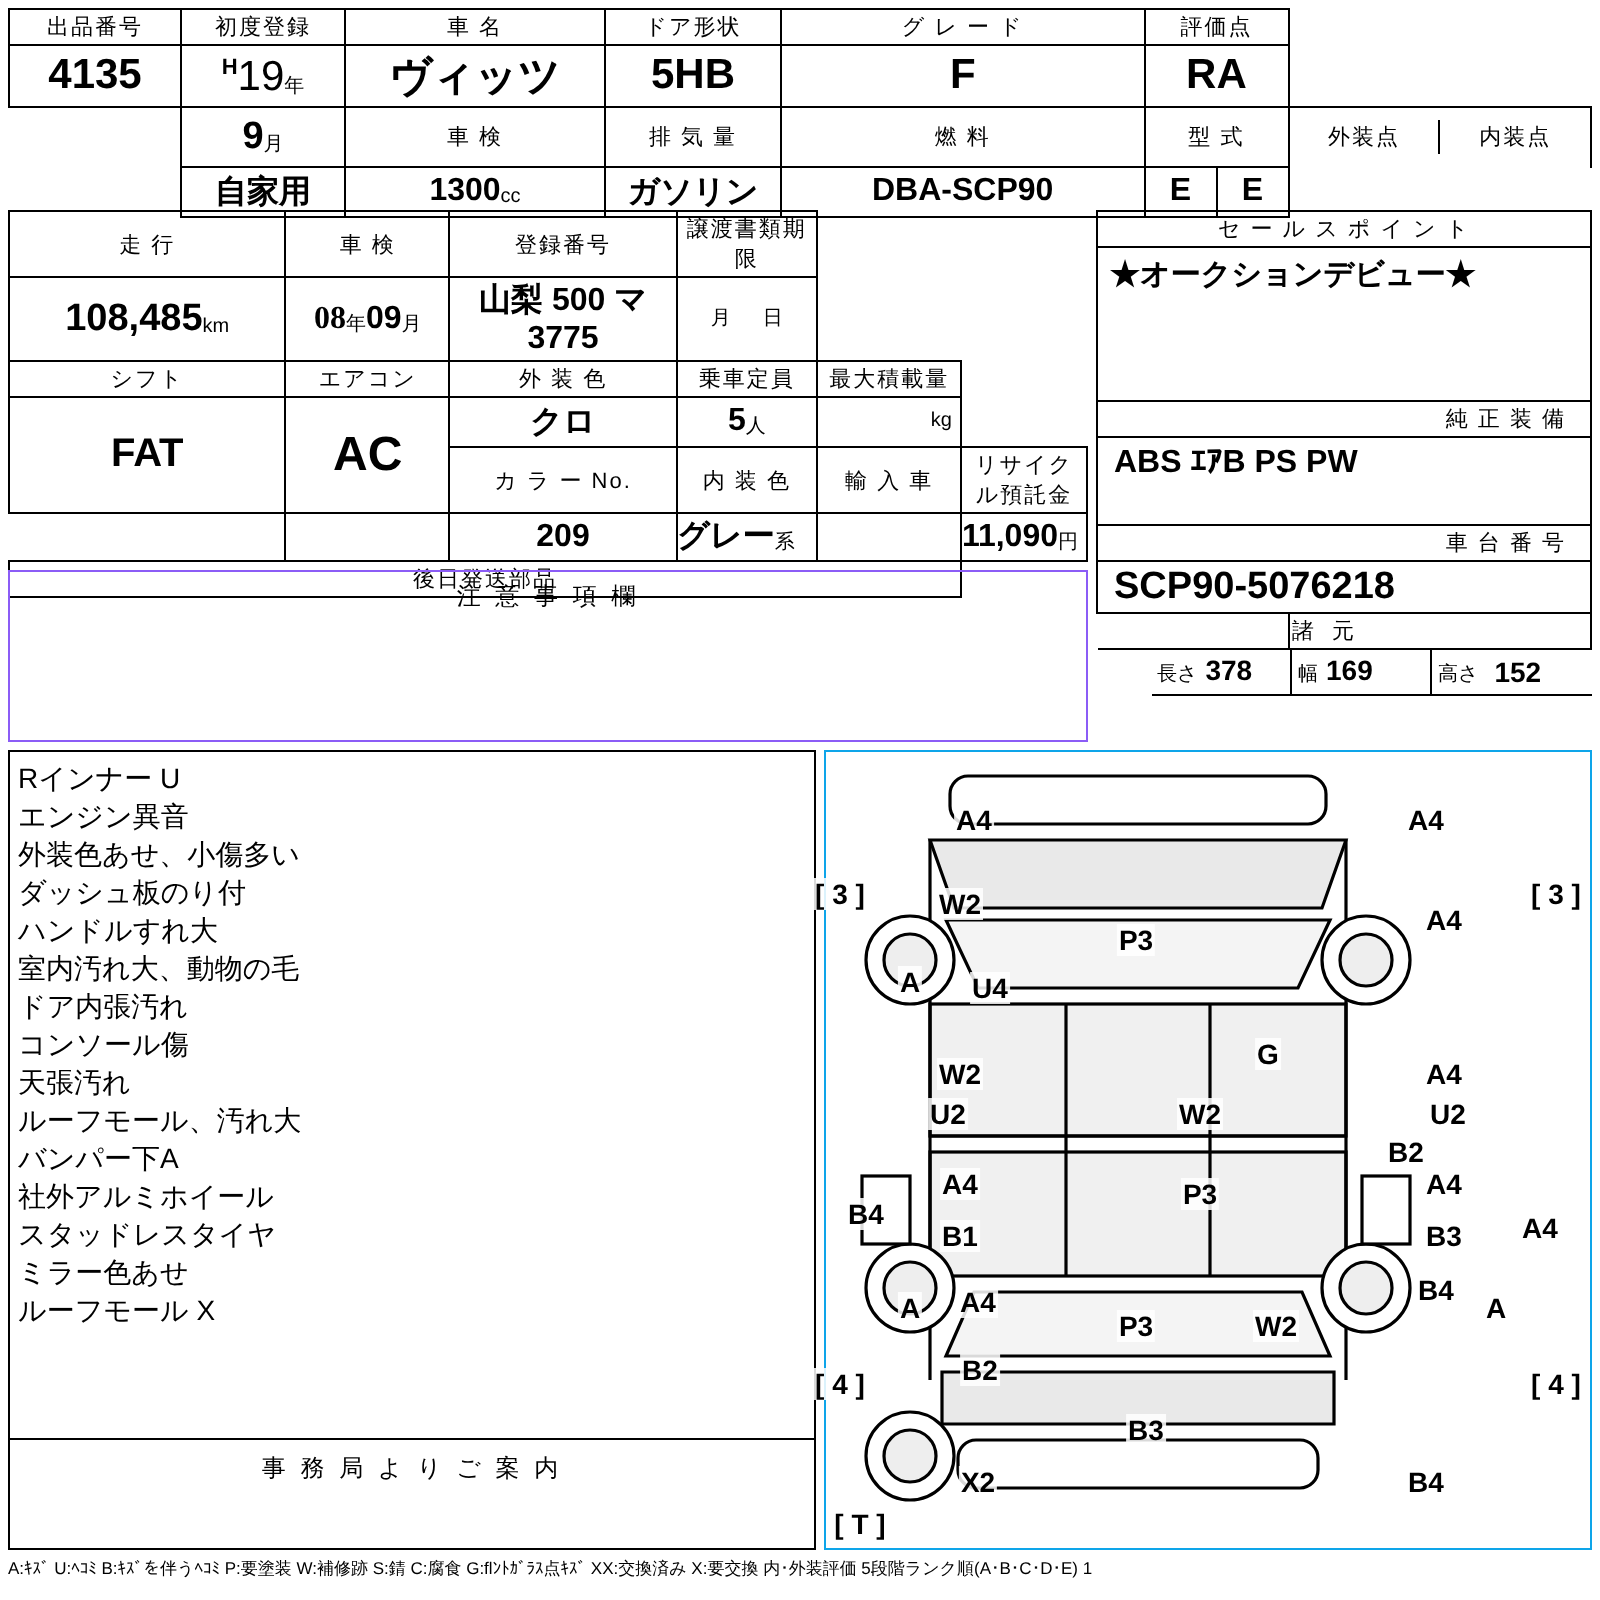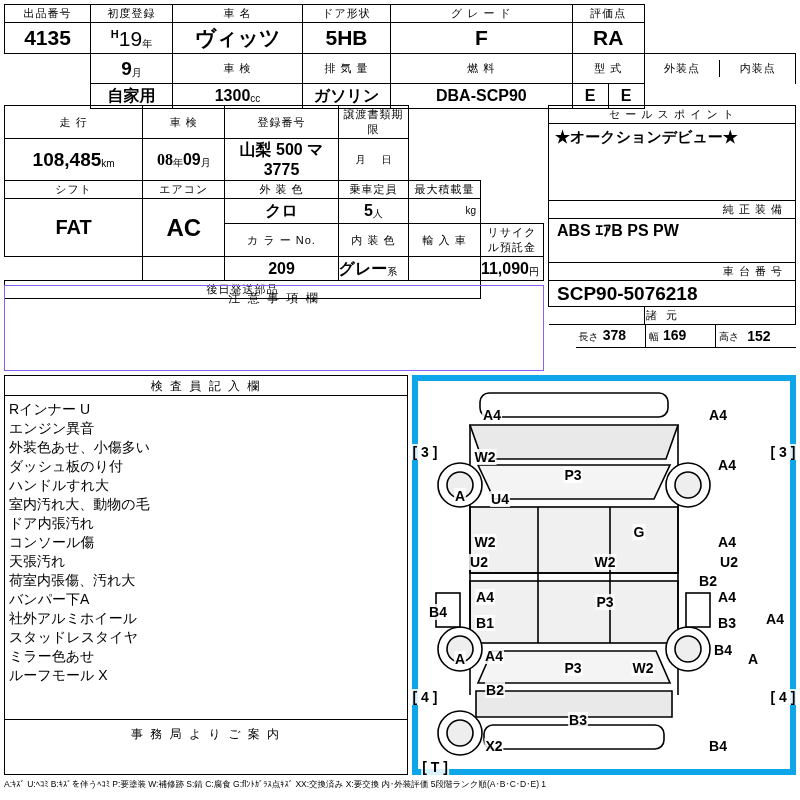--- a/index.html
+++ b/index.html
@@ -44,21 +44,21 @@
   .insp .hdr { text-align:center; font-size:12px; letter-spacing:2px;
                border-bottom:1px solid #000; height:20px; line-height:20px; }
   .insp ul { list-style:none; margin:0; padding:4px 0 0 4px; }
   .insp li { font-size:14px; line-height:19px; white-space:nowrap; }
   .insp .office { position:absolute; left:0; bottom:0; width:100%;
                   border-top:1px solid #000; height:55px; text-align:center;
                   font-size:12px; letter-spacing:2px; padding-top:6px; }
 
   
   .diag { position:absolute; left:412px; top:375px; width:384px; height:400px;
-          border:6px solid #0ea5e9; }
+          border:1px solid #0ea5e9; }
   .diag svg { display:block; }
 
   
   .foot { position:absolute; left:4px; top:779px; width:792px;
           font-size:8.5px; white-space:nowrap; }
 </style>
 </head>
 <body>
 
 <div class="sheet">
@@ -289,32 +289,31 @@
     </tbody>
       </table>
   </div>
 
   <div class="notes">
     <div class="t">注 意 事 項 欄</div>
     <div style="padding:4px 8px;font-size:13px;"></div>
   </div>
 
   <div class="insp">
-    <div class="hdr">検 査 員 記 入 欄</div>
     <ul>
       <li>Rインナー U</li>
       <li>エンジン異音</li>
       <li>外装色あせ、小傷多い</li>
       <li>ダッシュ板のり付</li>
       <li>ハンドルすれ大</li>
       <li>室内汚れ大、動物の毛</li>
       <li>ドア内張汚れ</li>
       <li>コンソール傷</li>
       <li>天張汚れ</li>
-      <li>荷室内張傷、汚れ大</li>
+      <li>ルーフモール、汚れ大</li>
       <li>バンパー下A</li>
       <li>社外アルミホイール</li>
       <li>スタッドレスタイヤ</li>
       <li>ミラー色あせ</li>
       <li>ルーフモール X</li>
     </ul>
     <div class="office">
       <div>事 務 局 よ り ご 案 内</div>
       <div style="font-size:12px;padding-top:2px;"></div>
     </div>

